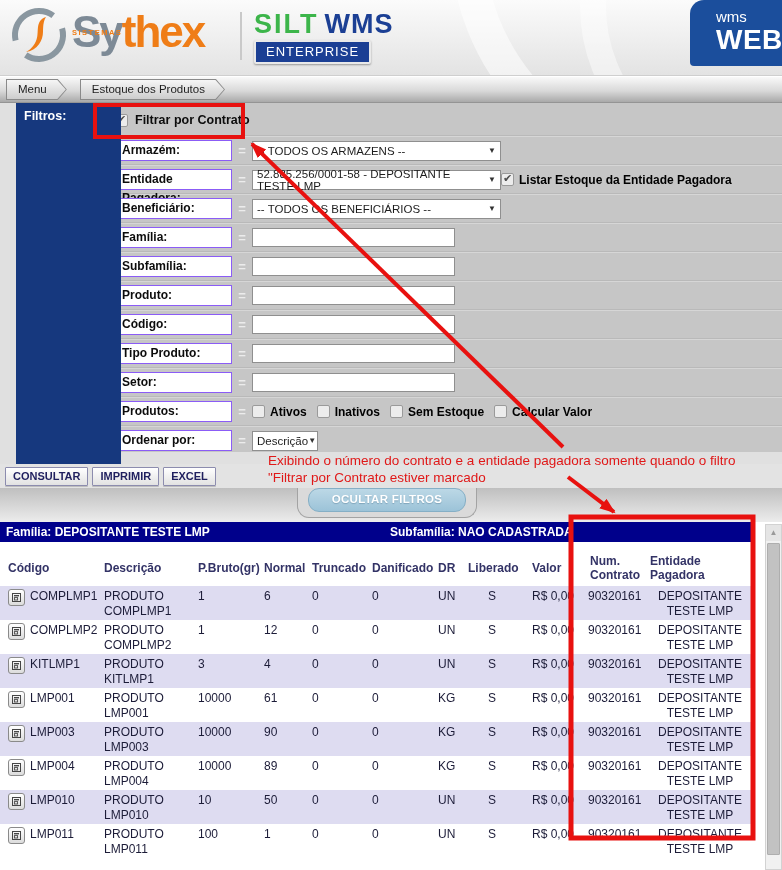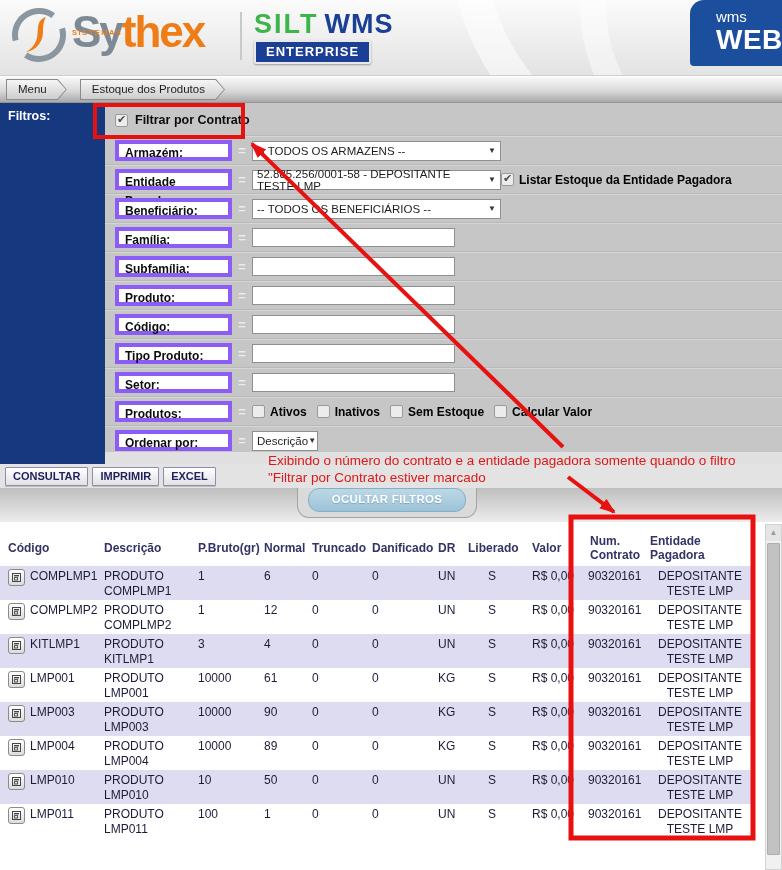--- a/index.html
+++ b/index.html
@@ -13,44 +13,44 @@
   .logo{position:absolute;left:10px;top:6px;display:flex;align-items:flex-start;}
   .logo-circle{margin-right:4px;}
   .logo-text{position:relative;font-size:44px;font-weight:bold;letter-spacing:-2px;color:#7d8a96;line-height:52px;}
   .logo-text .orange{color:#ef7d17;}
   .tagline{position:absolute;right:2px;bottom:-1px;font-size:7.5px;font-weight:bold;letter-spacing:1.5px;color:#ef7d17;}
   .logo-divider{position:absolute;left:240px;top:12px;width:2px;height:48px;background:#c9c9c9;}
   .silt{position:absolute;left:254px;top:10px;}
   .silt-top{font-size:27px;font-weight:bold;line-height:28px;letter-spacing:1px;}
   .silt-green{color:#3cb54a;letter-spacing:2px;}
   .silt-dark{color:#1b3f94;margin-left:6px;}
-  .enterprise{display:inline-block;margin-top:2px;background:#1b3f94;color:#fff;font-size:13px;font-weight:bold;
+  .enterprise{display:inline-block;margin-top:2px;background:#1b3f94;color:#fff;font-size:13px;font-weight:normal;
               letter-spacing:1px;padding:2px 10px 3px;border:2px solid #e9e9e9;border-radius:2px;box-shadow:0 1px 2px rgba(0,0,0,.35);}
   .wmsweb{position:absolute;right:0;top:0;width:92px;height:66px;background:#1b4e9c;border-radius:14px 0 0 4px;
           color:#fff;box-sizing:border-box;padding:9px 0 0 26px;}
   .wmsweb .l1{font-size:15px;line-height:16px;}
   .wmsweb .l2{font-size:28px;font-weight:bold;line-height:29px;letter-spacing:.5px;}
   
   .breadcrumb{height:27px;background:linear-gradient(#f9f9f9 0%,#d9d9d9 55%,#a9a9a9 100%);
               border-top:1px solid #fff;border-bottom:1px solid #949494;box-sizing:border-box;
               display:flex;align-items:center;padding-left:6px;gap:13px;}
   .crumb{position:relative;height:21px;line-height:21px;padding:0 20px 0 12px;font-size:11.5px;color:#1e1e1e;}
   .crumb .bg{position:absolute;inset:0;background:#8a8a8a;
              clip-path:polygon(0 0,calc(100% - 9px) 0,100% 50%,calc(100% - 9px) 100%,0 100%);}
   .crumb .bg2{position:absolute;inset:1px;background:linear-gradient(#f6f6f6,#cdcdcd);
              clip-path:polygon(0 0,calc(100% - 8.5px) 0,100% 50%,calc(100% - 8.5px) 100%,0 100%);}
   .crumb .txt{position:relative;}
   
   .filter-section{position:relative;height:361px;background:#e0e0e0;}
-  .filter-sidebar{position:absolute;left:0;top:0;width:105px;height:100%;background:#16387e;color:#fff;
+  .filter-sidebar{position:absolute;left:16px;top:0;width:105px;height:100%;background:#16387e;color:#fff;
                   font-weight:bold;font-size:12.5px;padding:6px 0 0 8px;box-sizing:border-box;}
   .filter-content{margin-left:105px;height:349px;background:#c6c6c6;overflow:hidden;box-sizing:border-box;padding-top:2px;}
   .frow{height:29px;display:flex;align-items:center;padding-left:10px;box-sizing:border-box;border-top:1px solid #d6d6d6;border-bottom:1px solid #b9b9b9;}
   .frow.first{height:31px;border-top:none;}
-  .flabel{width:117px;height:21px;line-height:19px;background:#fff;border:4px solid #8b5cf6;font-weight:bold;
+  .flabel{width:117px;height:21px;line-height:19px;background:#fff;border:1px solid #8b5cf6;font-weight:bold;
           font-size:12px;color:#0c0c0c;padding-left:6px;box-sizing:border-box;flex:0 0 auto;}
   .feq{width:20px;text-align:center;color:#ececec;font-weight:bold;font-size:13px;flex:0 0 auto;}
   .fctrl{display:flex;align-items:center;}
   .fselect{width:249px;height:20px;background:#fff;border:1px solid #8f8f8f;box-sizing:border-box;
            display:flex;align-items:center;justify-content:space-between;font-size:11.5px;color:#1d1d1d;padding-left:4px;}
   .fselect.small{width:66px;}
   .sel-arrow{font-size:8px;color:#333;padding-right:4px;}
   .ftext{width:203px;height:19px;border:1px solid #8f8f8f;box-sizing:border-box;font-size:12px;padding:0 3px;
          font-family:"Liberation Sans",sans-serif;}
   .cb{width:13px;height:13px;background:#ececec;border:1px solid #9a9a9a;border-radius:2px;box-sizing:border-box;
@@ -252,20 +252,24 @@
 
 <div class="actions" id="action-bar"><span class="btn">CONSULTAR</span><span class="btn">IMPRIMIR</span><span class="btn">EXCEL</span></div>
 
 <div class="toggle-strip">
   <div class="toggle-tab">
     <div class="toggle-btn">OCULTAR FILTROS</div>
   </div>
 </div>
 
 <div class="table-wrap">
+  <div class="tgroup">
+    <span>Família: DEPOSITANTE TESTE LMP</span>
+    <span class="sub">Subfamília: NAO CADASTRADA</span>
+  </div>
   <div class="thead grid11" id="thead">
       <div class="hcell h-0">Código</div>
       <div class="hcell h-1">Descrição</div>
       <div class="hcell h-2">P.Bruto(gr)</div>
       <div class="hcell h-3">Normal</div>
       <div class="hcell h-4">Truncado</div>
       <div class="hcell h-5">Danificado</div>
       <div class="hcell h-6">DR</div>
       <div class="hcell h-7">Liberado</div>
       <div class="hcell h-8">Valor</div>

